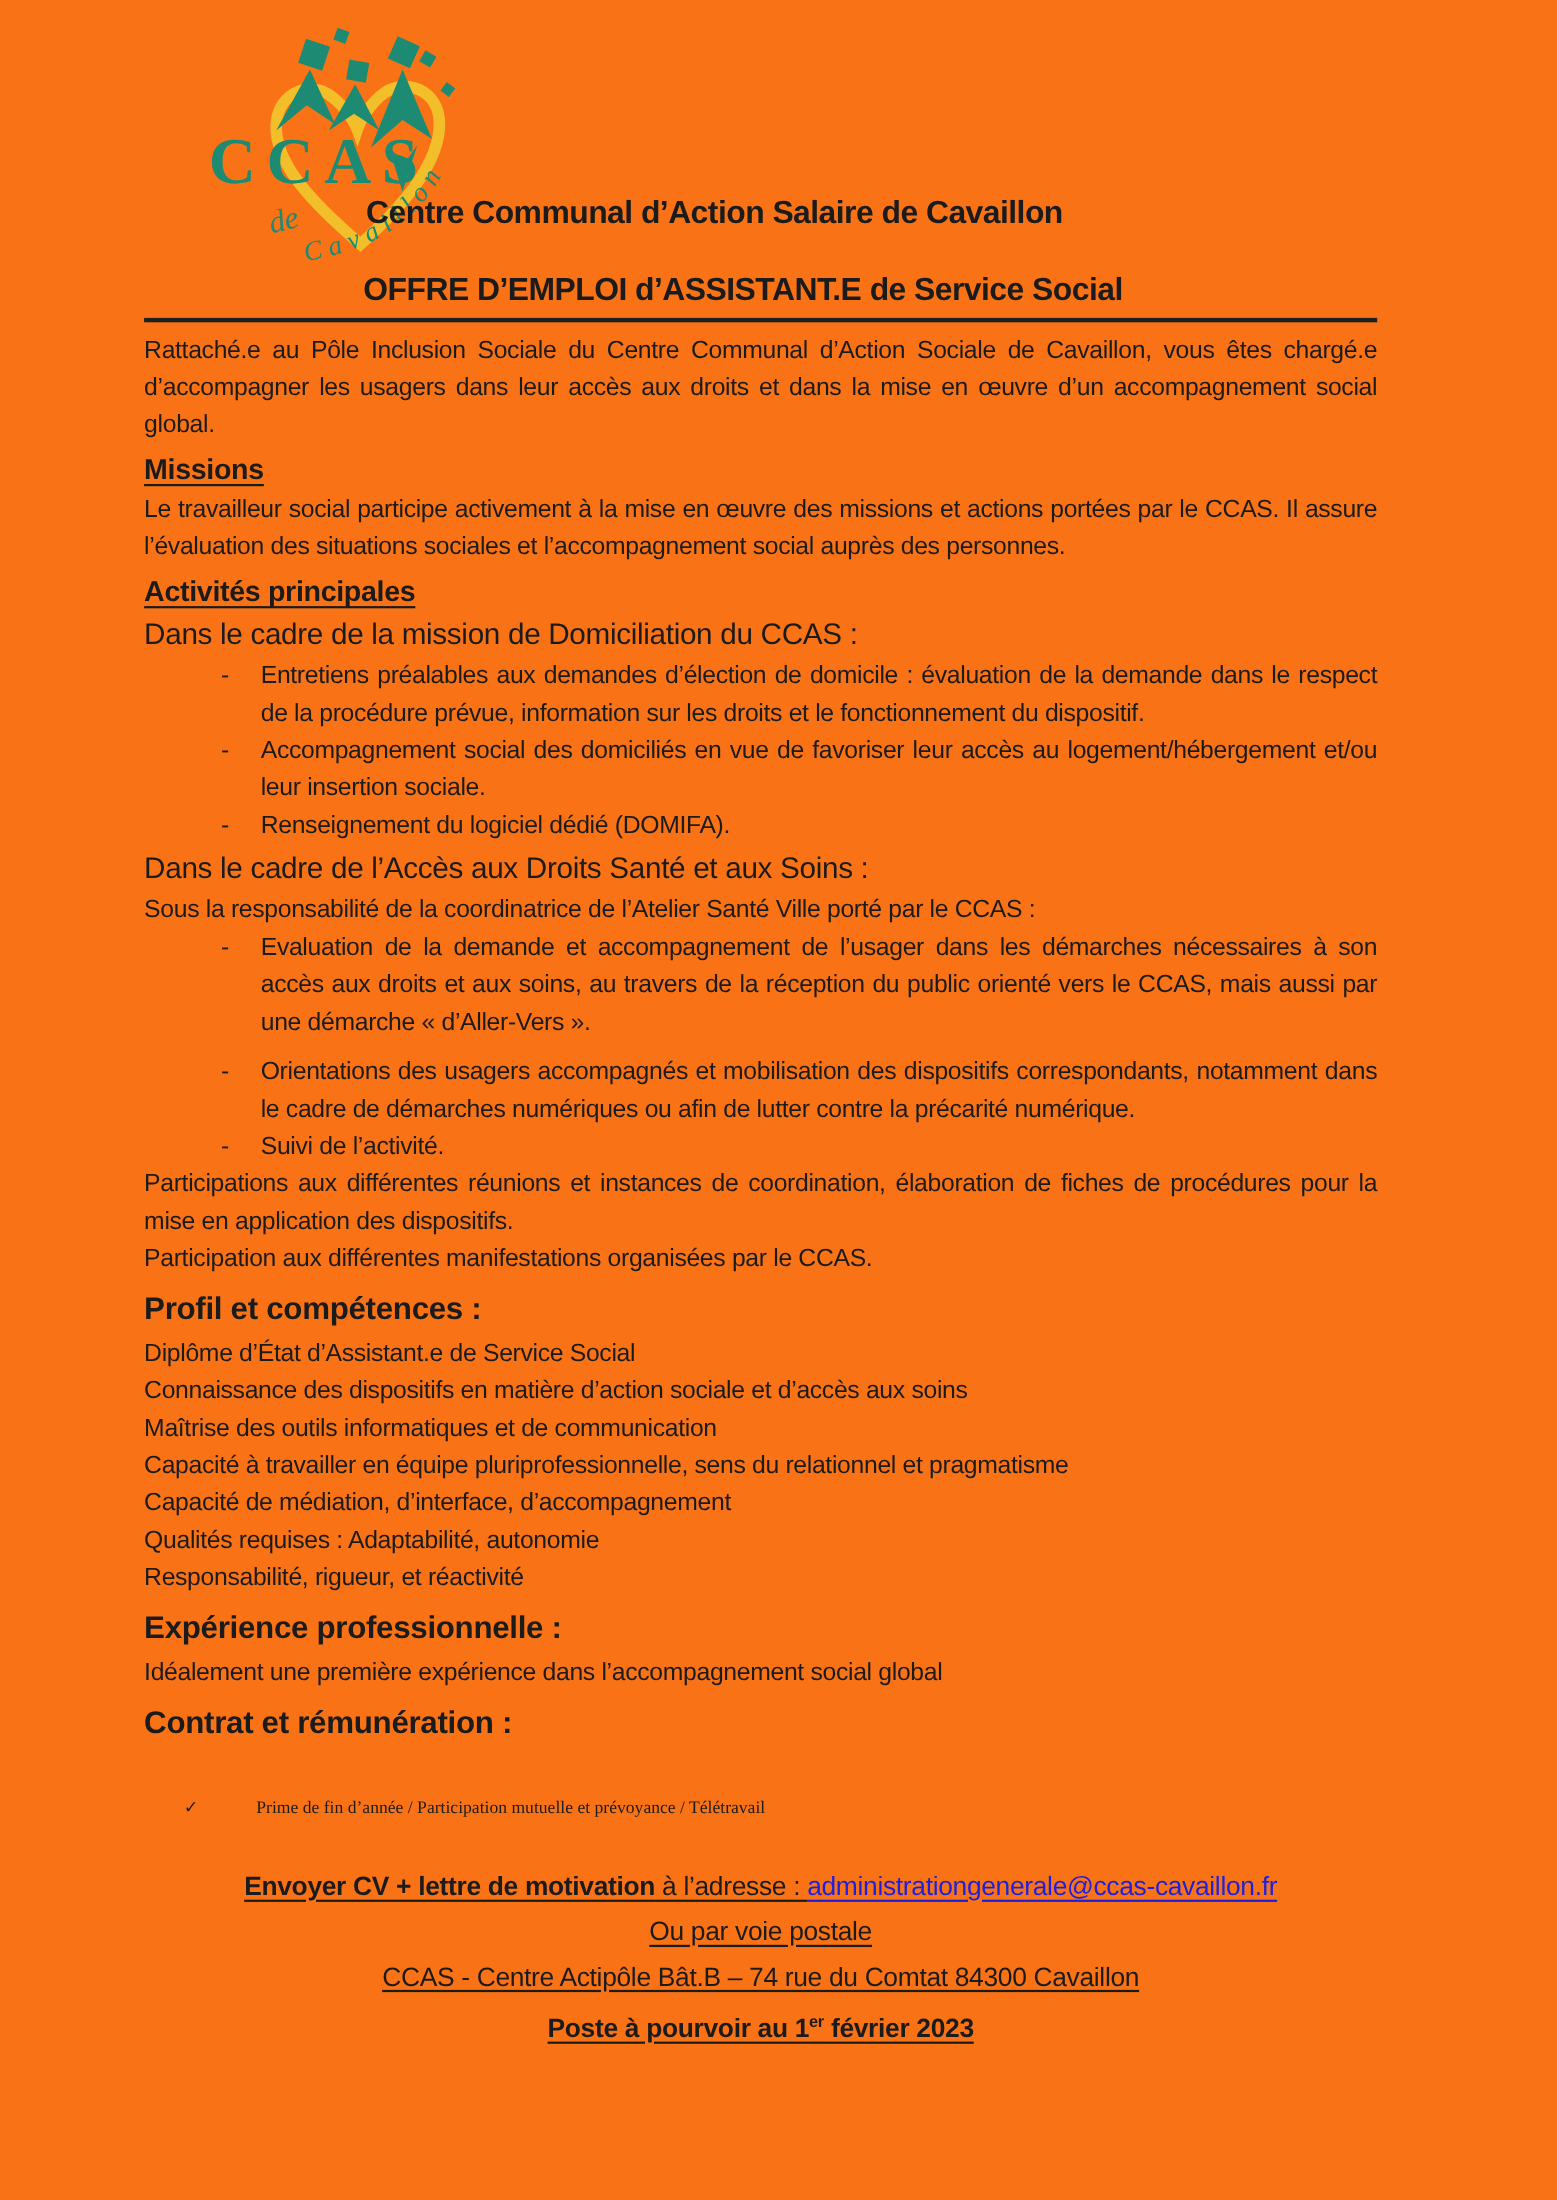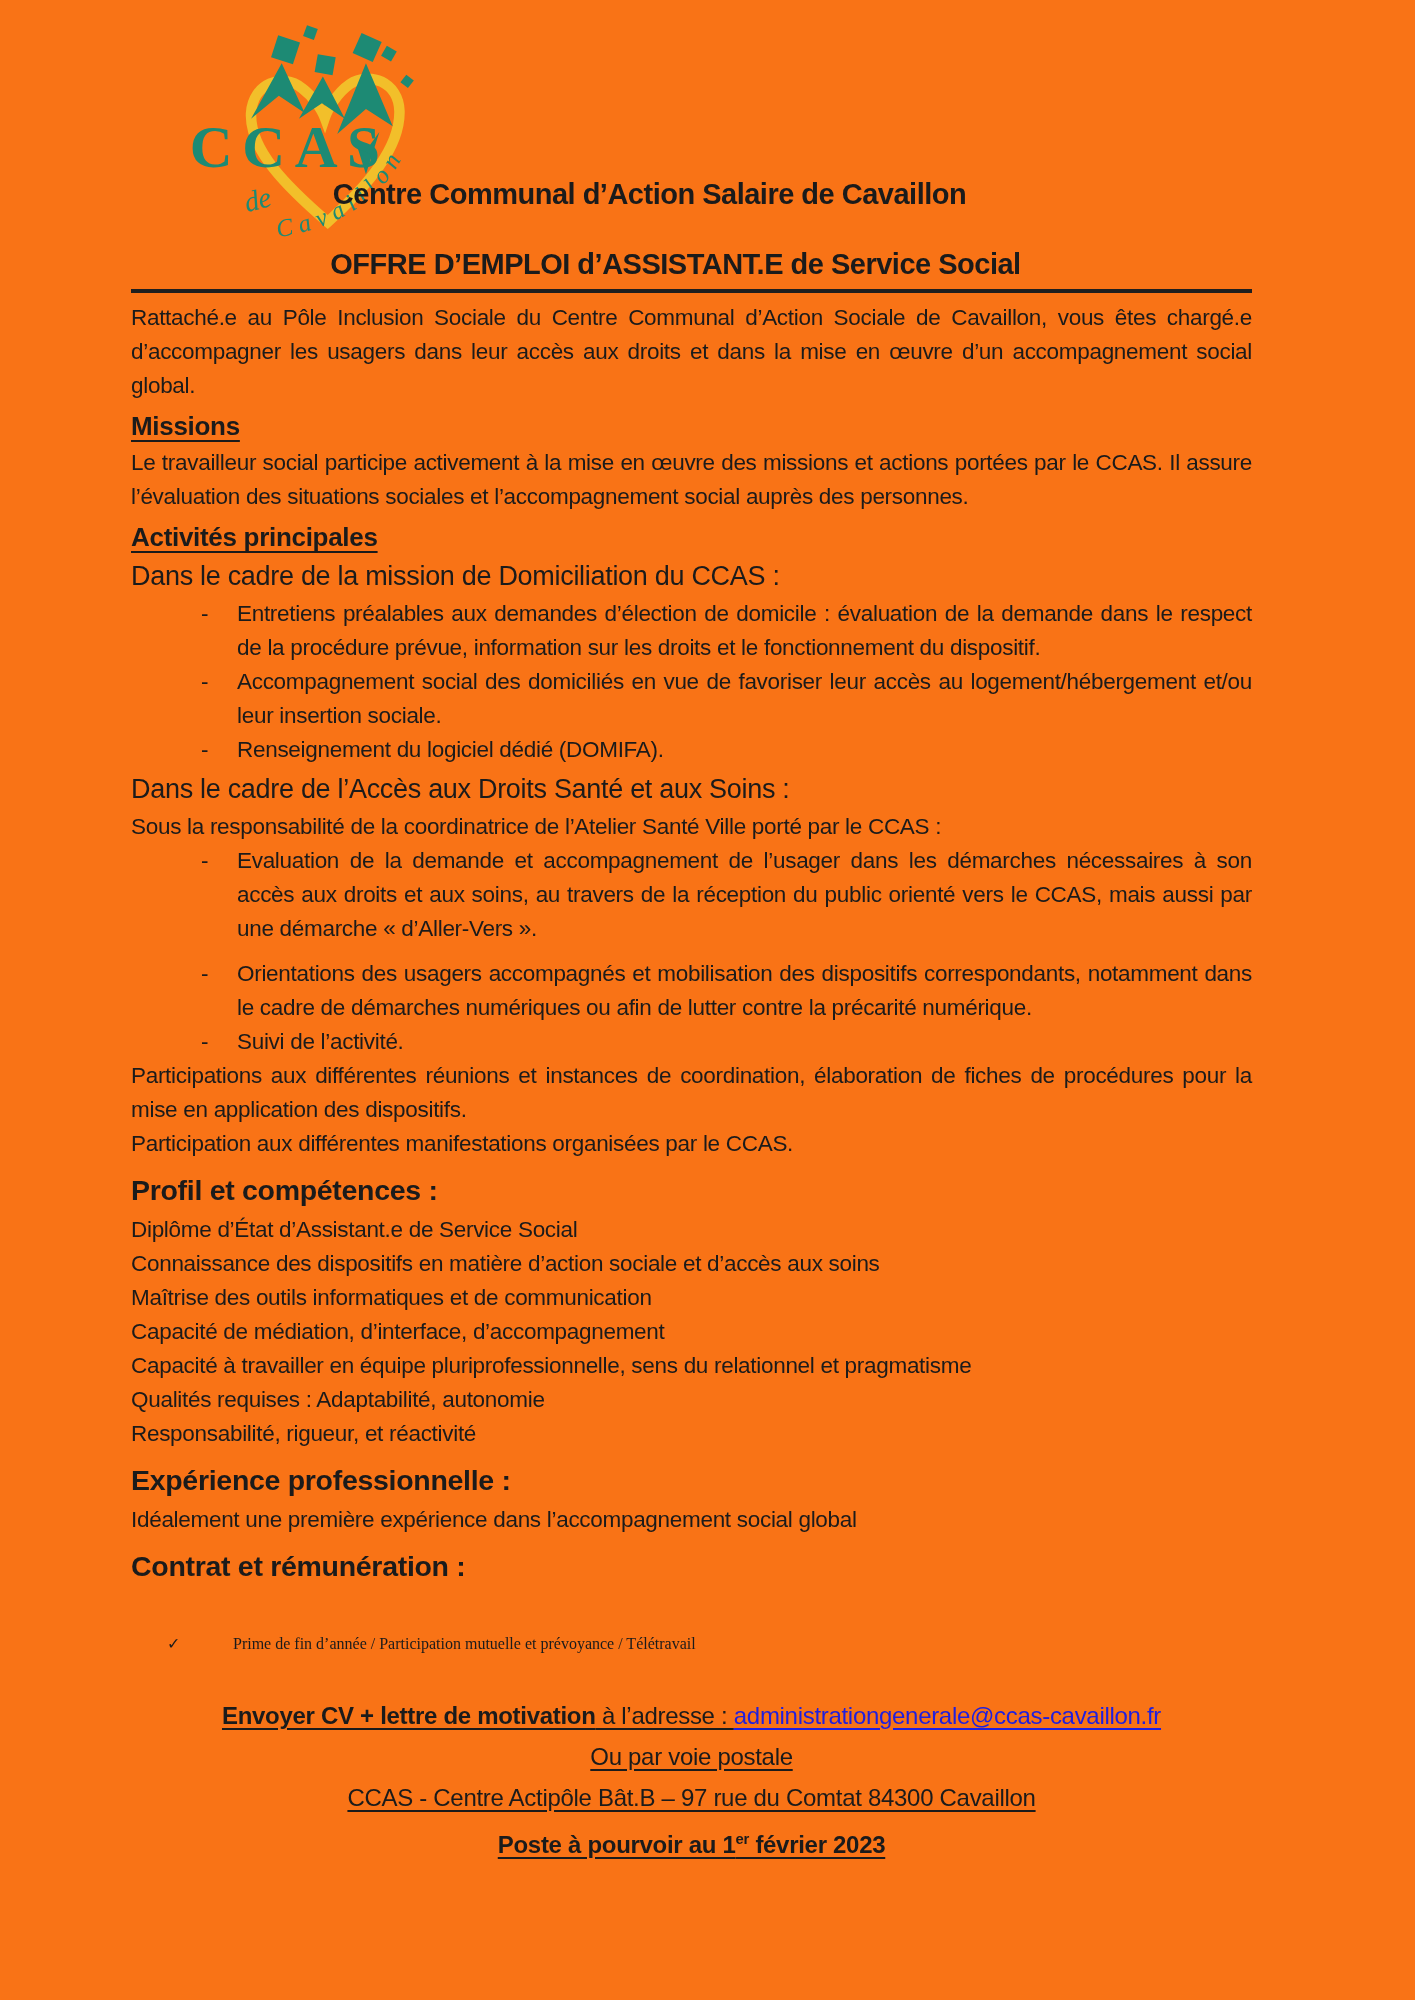--- a/index.html
+++ b/index.html
@@ -153,34 +153,34 @@
     <span class="txt body">Suivi de l’activité.</span>
   </div>
 
   <p class="body">Participations aux différentes réunions et instances de coordination, élaboration de fiches de procédures pour la mise en application des dispositifs.</p>
   <p class="body">Participation aux différentes manifestations organisées par le CCAS.</p>
 
   <h3 class="h-bold">Profil et compétences :</h3>
   <p class="body">Diplôme d’État d’Assistant.e de Service Social</p>
   <p class="body">Connaissance des dispositifs en matière d’action sociale et d’accès aux soins</p>
   <p class="body">Maîtrise des outils informatiques et de communication</p>
+  <p class="body">Capacité à travailler en équipe pluriprofessionnelle, sens du relationnel et pragmatisme</p>
   <p class="body">Capacité de médiation, d’interface, d’accompagnement</p>
-  <p class="body">Capacité à travailler en équipe pluriprofessionnelle, sens du relationnel et pragmatisme</p>
   <p class="body">Qualités requises : Adaptabilité, autonomie</p>
   <p class="body">Responsabilité, rigueur, et réactivité</p>
 
   <h3 class="h-bold">Expérience professionnelle :</h3>
   <p class="body">Idéalement une première expérience dans l’accompagnement social global</p>
 
   <h3 class="h-bold">Contrat et rémunération :</h3>
 
   <div class="benefit-line">
     <span class="check">✓</span><span>Prime de fin d’année / Participation mutuelle et prévoyance / Télétravail</span>
   </div>
 
   <div class="footer">
     <p class="apply-line"><span class="u-black"><b>Envoyer CV + lettre de motivation</b><span> à l’adresse : </span></span><a class="email">administrationgenerale@ccas-cavaillon.fr</a></p>
     <p class="postal-line">Ou par voie postale</p>
-    <p class="address-line">CCAS - Centre Actipôle Bât.B – 97 rue du Comtat 84300 Cavaillon</p>
+    <p class="address-line">CCAS - Centre Actipôle Bât.B – 74 rue du Comtat 84300 Cavaillon</p>
     <p class="poste-line"><span>Poste à pourvoir au 1</span><sup>er</sup><span> février 2023</span></p>
   </div>
 
 </div>
 
 </body></html>

